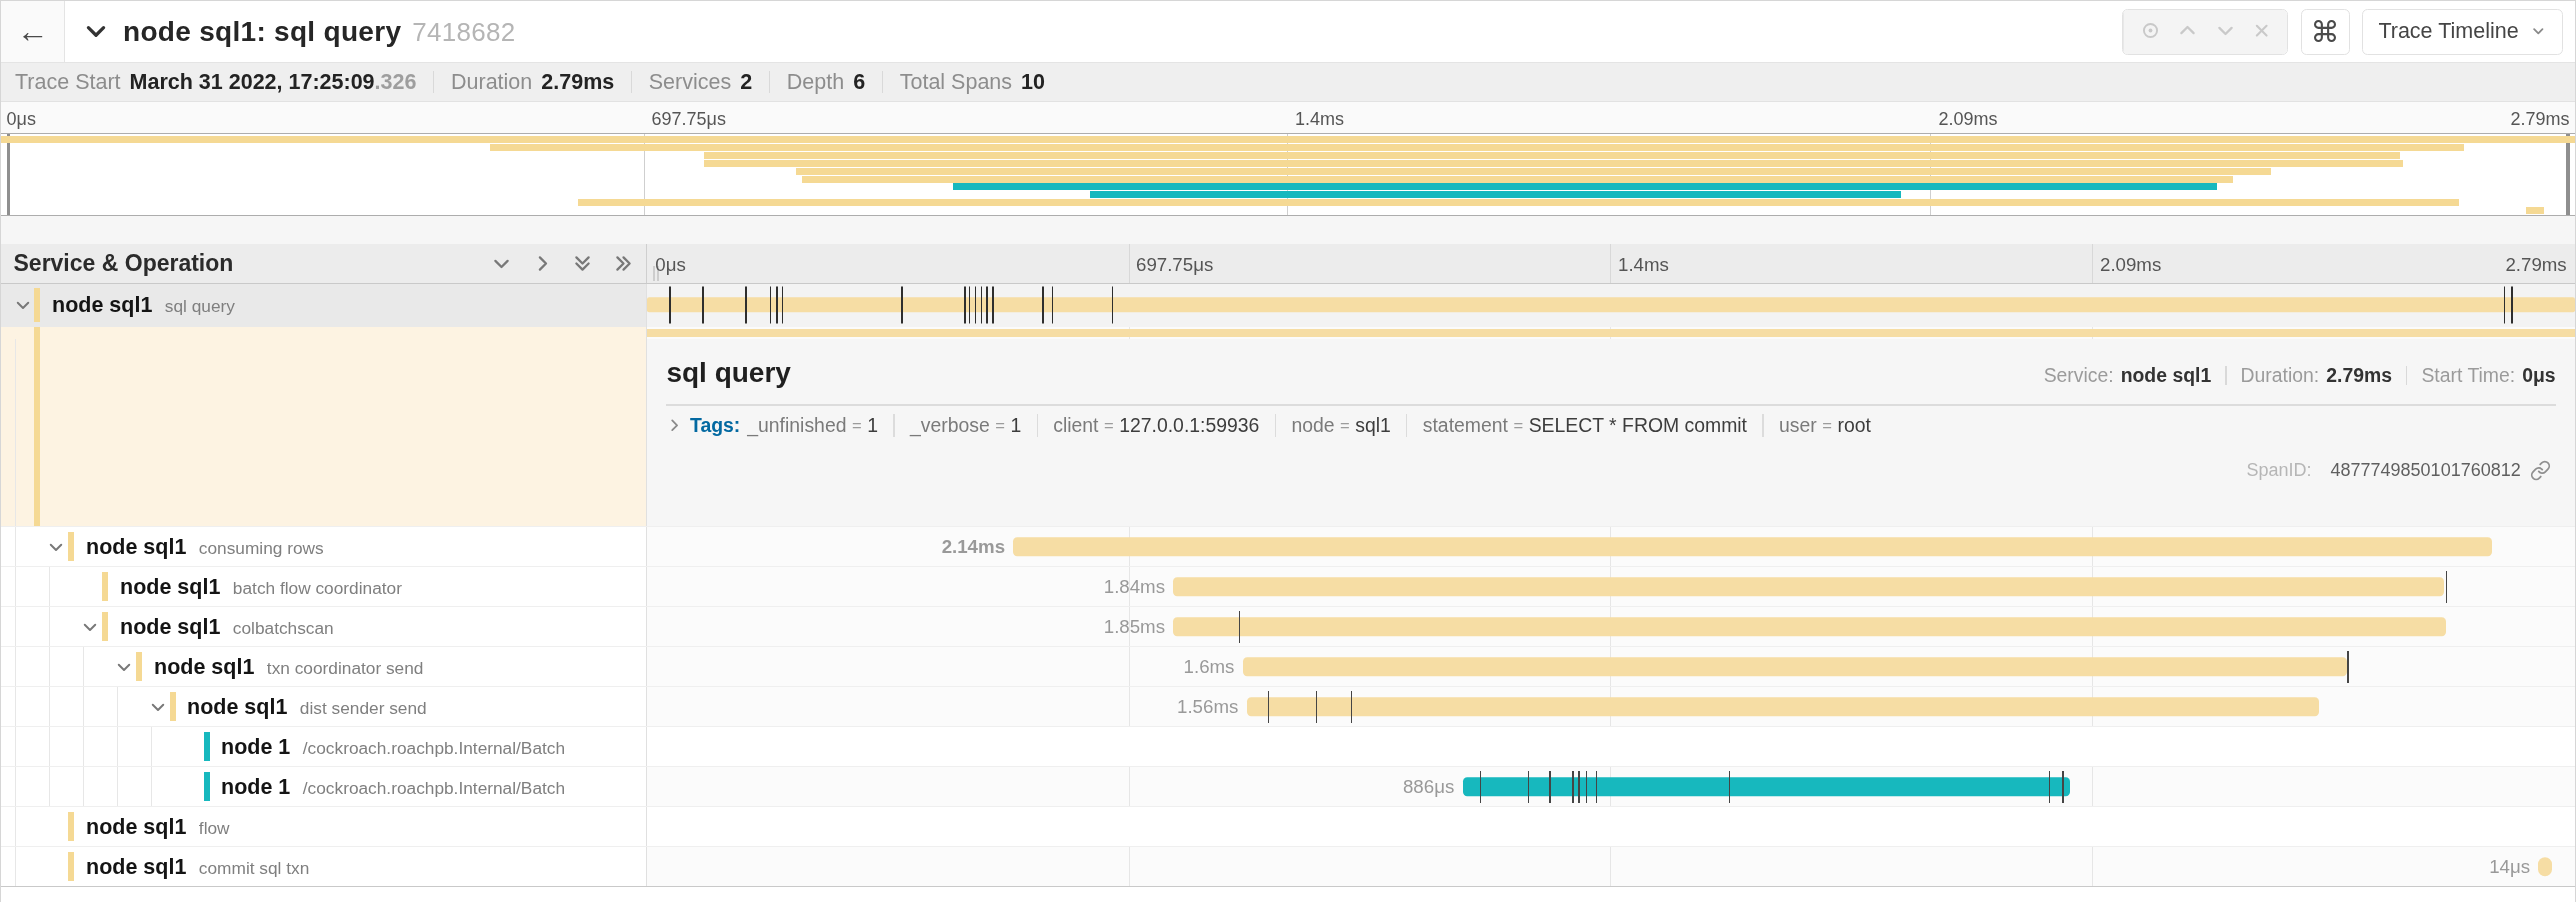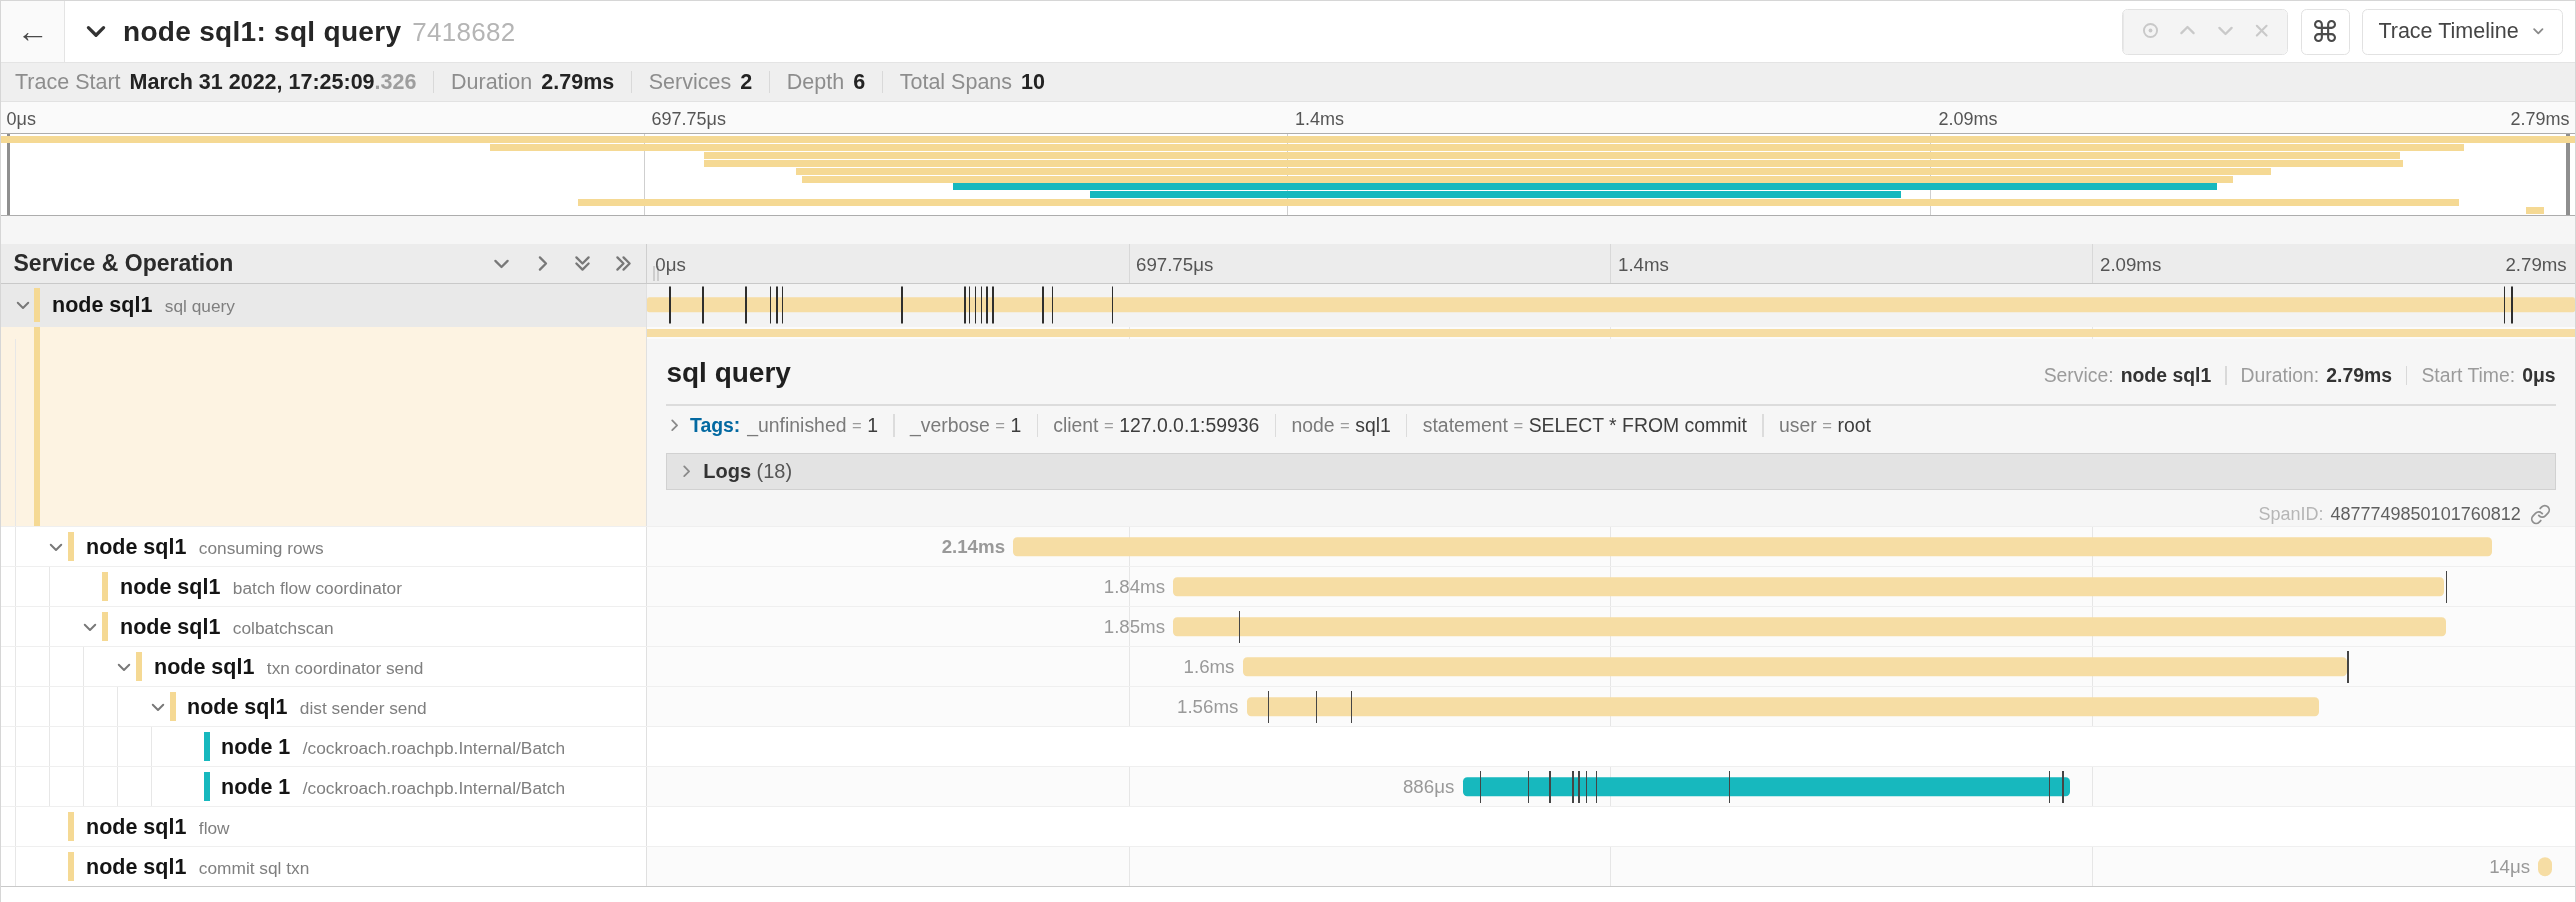--- a/index.html
+++ b/index.html
@@ -87,21 +87,21 @@
   .dp-tags{display:flex;align-items:center;height:40px;font-size:19.4px;cursor:pointer}
   .dp-tags .tg-label{font-weight:bold;color:#0369a1;margin:0 7px}
   .tag-key{color:#7a7a7a}
   .tag-eq{color:#9c9c9c;font-size:16.6px;margin:0 5.5px}
   .tag-val{color:#3d3d3d}
   .tag-sep{width:1.4px;height:23.6px;background:#dcdcdc;margin:0 15.3px}
   .dp-logs{height:37px;background:#e3e3e3;border:1.4px solid #d1d1d1;display:flex;align-items:center;padding-left:11px;font-size:20px;color:#333;margin-top:7px;cursor:pointer}
   .dp-logs .lg-label{font-weight:bold;margin:0 5.5px 0 8.3px}
   .dp-logs .lg-count{color:#555}
   .dp-spanid{display:flex;justify-content:flex-end;align-items:center;margin-top:14px;font-size:18px;color:#b6b6b6;padding-right:4.2px}
-  .dp-spanid b{color:#5f5f5f;font-weight:normal;margin-left:7px}
+  .dp-spanid b{color:#5f5f5f;font-weight:normal;margin-left:19px}
   .dp-spanid .lnk{display:flex;margin-left:9.7px;cursor:pointer}
 
   .span-row{height:40px;border-top:1.4px solid #efefef}
   .bar{position:absolute;top:50%;transform:translateY(-50%);height:19.4px;border-radius:4.2px;cursor:pointer}
   .bar-label{position:absolute;top:50%;transform:translateY(-50%);font-size:18.7px;color:#999;white-space:nowrap}
   .ltick{position:absolute;top:50%;transform:translateY(-50%);width:1.4px;height:32px;background:#454545}
   .sel-bar{height:15.3px;border-radius:2.1px}
   .sel-tick{height:37px;background:#2e2e2e}
 
   .bottom-band{height:15.3px;border-top:1.4px solid #c9c9c9;background:#fff}
@@ -333,27 +333,20 @@
               <span class="tag-val">sql1</span>
               <span class="tag-sep"></span>
               <span class="tag-key">statement</span>
               <span class="tag-eq">=</span>
               <span class="tag-val">SELECT * FROM commit</span>
               <span class="tag-sep"></span>
               <span class="tag-key">user</span>
               <span class="tag-eq">=</span>
               <span class="tag-val">root</span>
             </div>
-          <div class="dp-logs">
-            <svg class="chev small" width="16.6" height="16.6" viewBox="0 0 24 24">
-                <polyline points="9,5 16,12 9,19"></polyline>
-              </svg>
-            <span class="lg-label">Logs</span>
-            <span class="lg-count">(18)</span>
-          </div>
           <div class="dp-spanid">
             <span>SpanID:</span>
             <b>4877749850101760812</b>
             <span class="lnk">
               <svg width="21" height="21" viewBox="0 0 24 24" fill="none" stroke="#8f8f8f" stroke-width="2" stroke-linecap="round">
                   <path d="M10 13a5 5 0 0 0 7.5.5l3-3a5 5 0 0 0-7.1-7.1l-1.7 1.7"></path>
                   <path d="M14 11a5 5 0 0 0-7.5-.5l-3 3a5 5 0 0 0 7.1 7.1l1.7-1.7"></path>
                 </svg>
             </span>
           </div>

